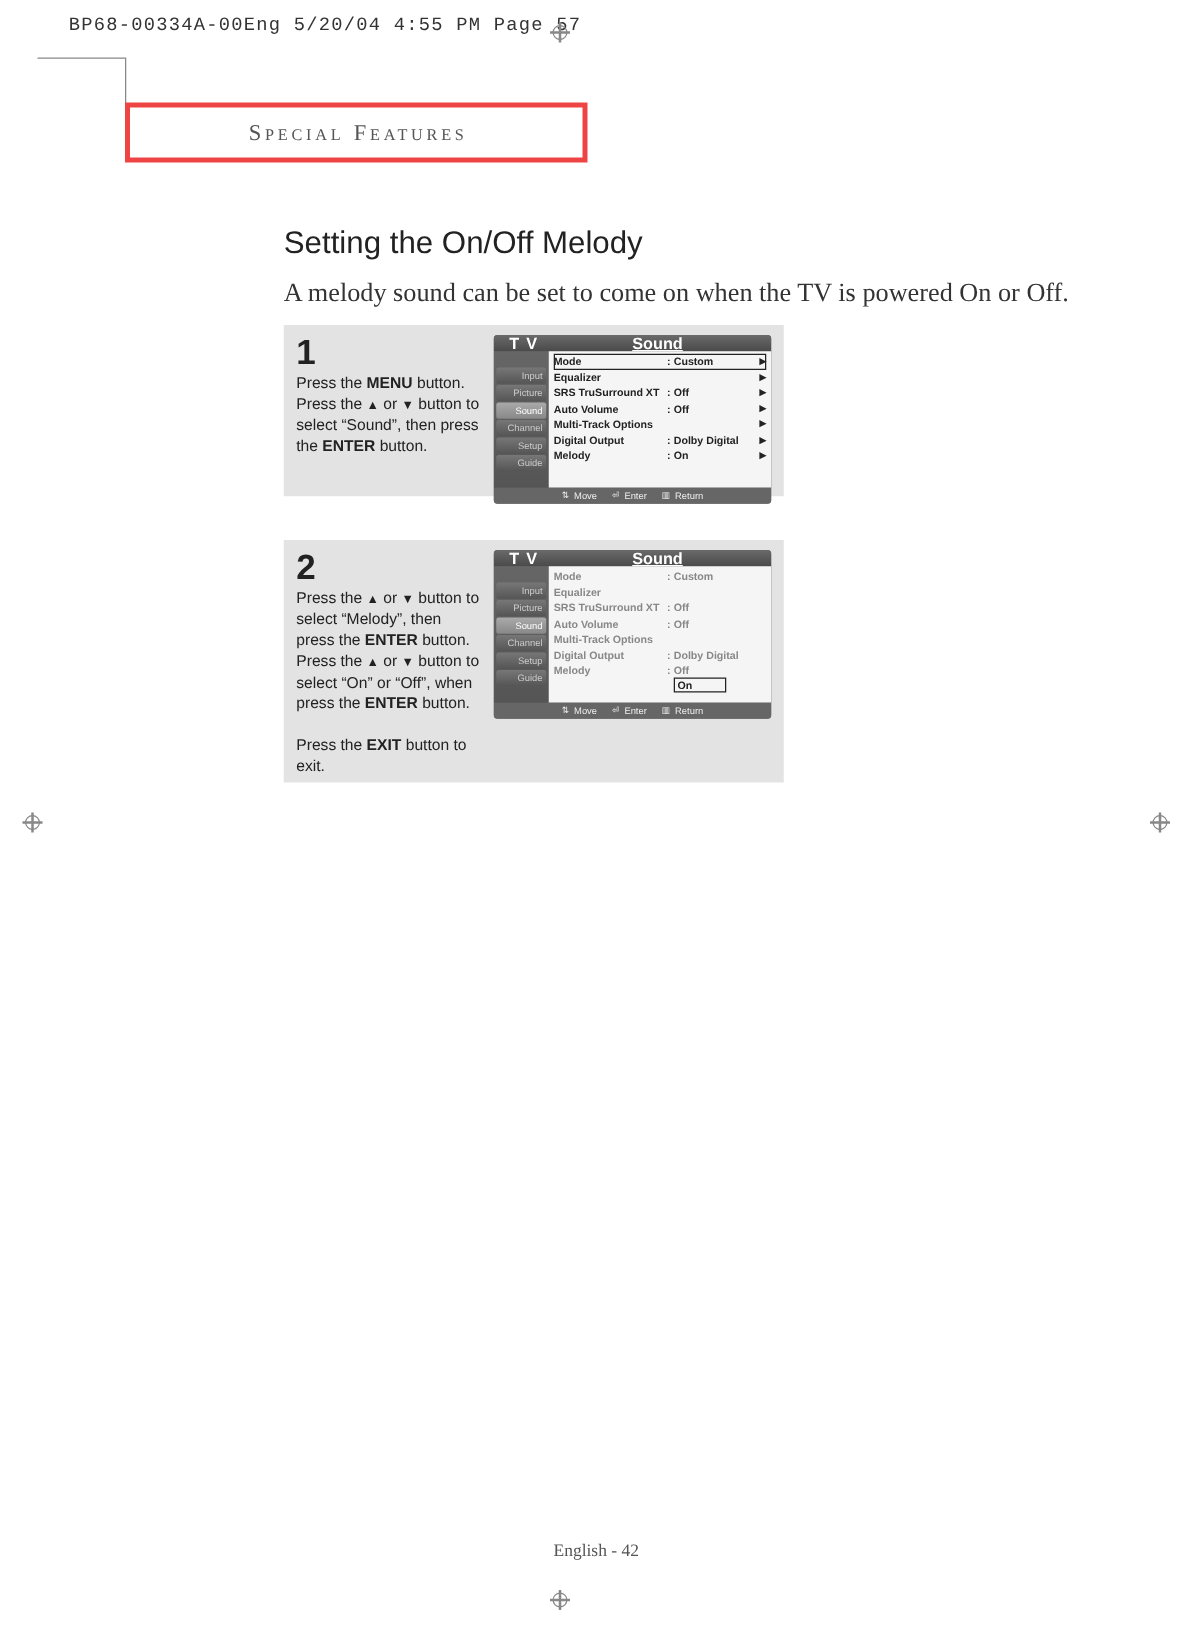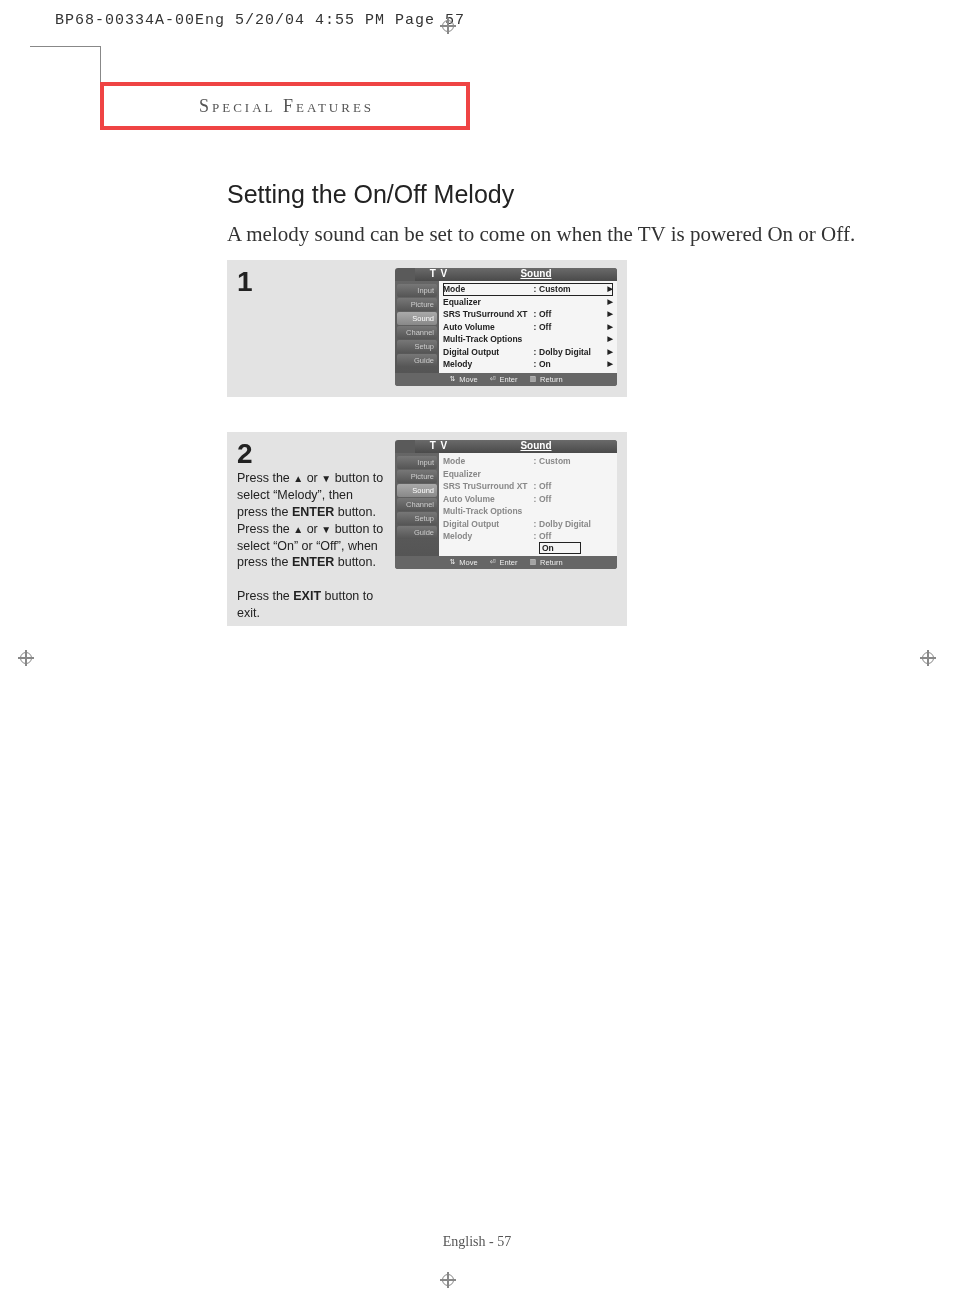--- a/index.html
+++ b/index.html
@@ -102,32 +102,32 @@
     border-radius:3px;
     overflow:hidden;
     font-size:9px;
     color:#fff;
     font-family: Arial, sans-serif;
   }
   .osd-header {
     display:flex;
     background:linear-gradient(#6a6a6a,#4a4a4a);
     height:13px;
+    align-items:center;
     padding:0 4px;
-    font-size:10px;
+    font-size:13px;
     font-weight:bold;
-    margin-left:20px;
   }
   .osd-header .tv { flex:0 0 40px; text-align:center; letter-spacing:1px;}
   .osd-header .title { flex:1; text-align:center; text-decoration:underline;}
   .osd-body { display:flex; }
   .osd-side {
     width:44px;
     background:linear-gradient(#666,#555);
-    padding:2px 0;
+    padding:12px 0;
   }
   .osd-side .item {
     height:13px;
     display:flex;
     align-items:center;
     justify-content:flex-end;
     padding-right:3px;
     font-size:7.5px;
     color:#ccc;
     background:linear-gradient(#777,#555);
@@ -196,20 +196,24 @@
 
 <div class="section-box">
   <span>Special Features</span>
 </div>
 
 <div class="page-title">Setting the On/Off Melody</div>
 <div class="intro">A melody sound can be set to come on when the TV is powered On or Off.</div>
 
 <div class="step-block step1">
   <div class="step-num">1</div>
+  <div class="step-text">
+    <span>Press the </span><b>MENU</b><span> button.</span><br>
+    <span>Press the </span><span class="tri">▲</span><span> or </span><span class="tri">▼</span><span> button to select “Sound”, then press the </span><b>ENTER</b><span> button.</span>
+  </div>
 
   <div class="osd">
     <div class="osd-header">
       <div class="tv">T V</div>
       <div class="title">Sound</div>
     </div>
     <div class="osd-body">
       <div class="osd-side">
         <div class="item">Input</div>
         <div class="item">Picture</div>
@@ -362,13 +366,13 @@
           <span>Enter</span>
         </span>
       <span class="fi">
           <span class="ic">▥</span>
           <span>Return</span>
         </span>
     </div>
   </div>
 </div>
 
-<div class="page-footer">English - 57</div>
+<div class="page-footer">English - 42</div>
 
 </body></html>

